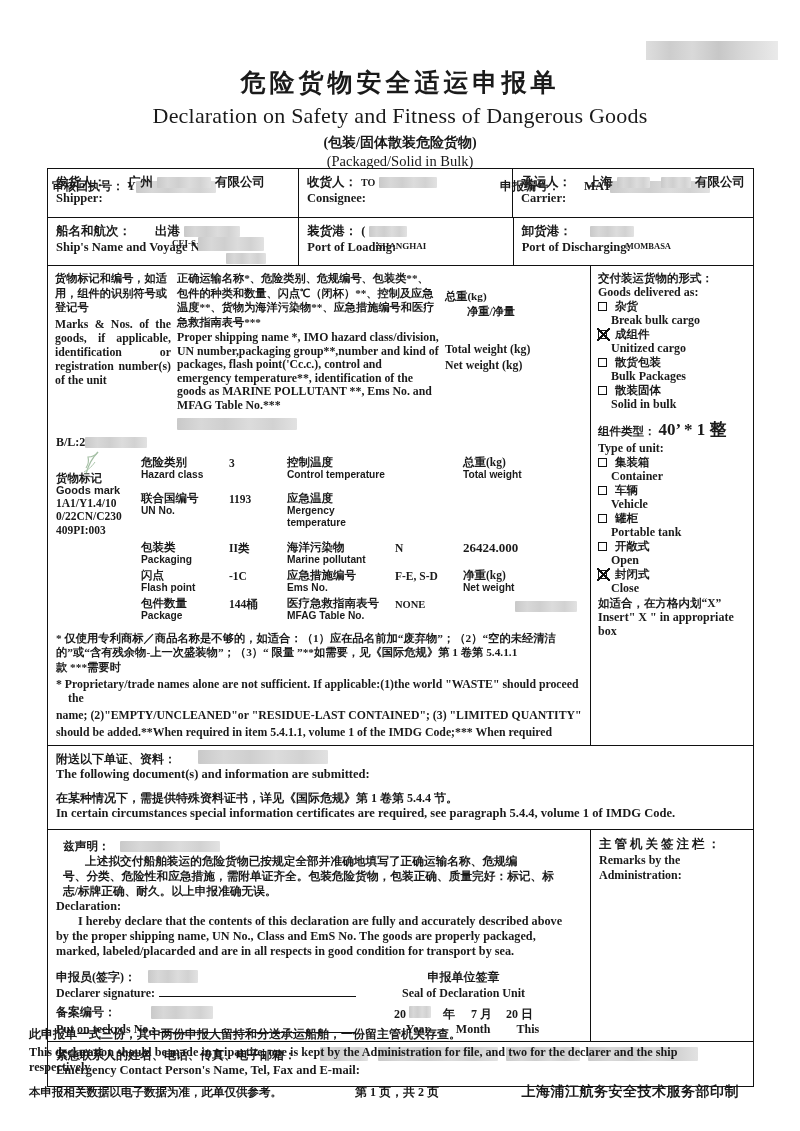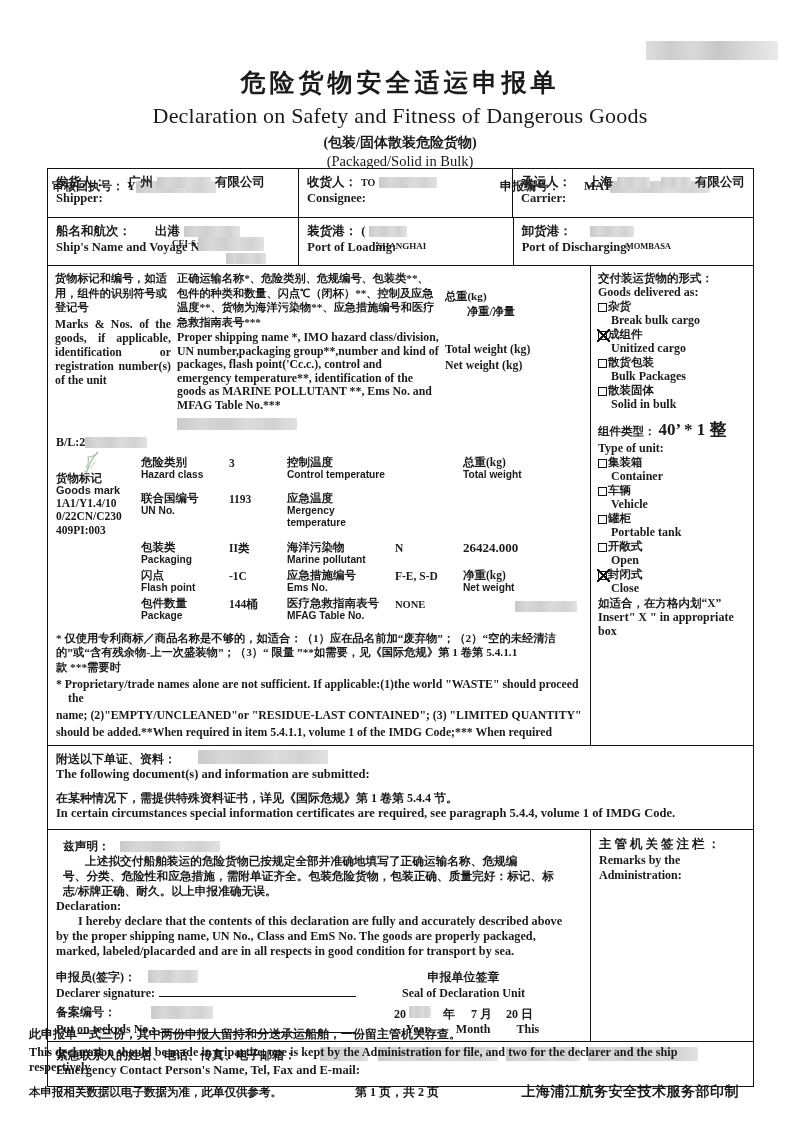--- a/index.html
+++ b/index.html
@@ -129,21 +129,21 @@
 
   
   .notes { padding:4px 8px 6px 8px; font-weight:bold; }
   .note-cn { font-size:11.3px; line-height:14.5px; }
   .note-en { font-size:11.8px; line-height:14px; margin-top:3px; }
   .hang { padding-left:12px; text-indent:-12px; }
 
   
   .rc-cn { font-size:11.5px; font-weight:bold; line-height:14px; }
   .rc-en { font-size:12px; font-weight:bold; line-height:14px; }
-  .chk-item { display:flex; align-items:center; gap:1px; }
+  .chk-item { display:flex; align-items:flex-start; gap:8px; }
   .box {
     display:inline-block;
     width:9px; height:9px;
     border:1.2px solid #111;
     margin-top:3px;
     flex:0 0 auto;
     position:relative;
   }
   .box.checked::after {
     content:"";

